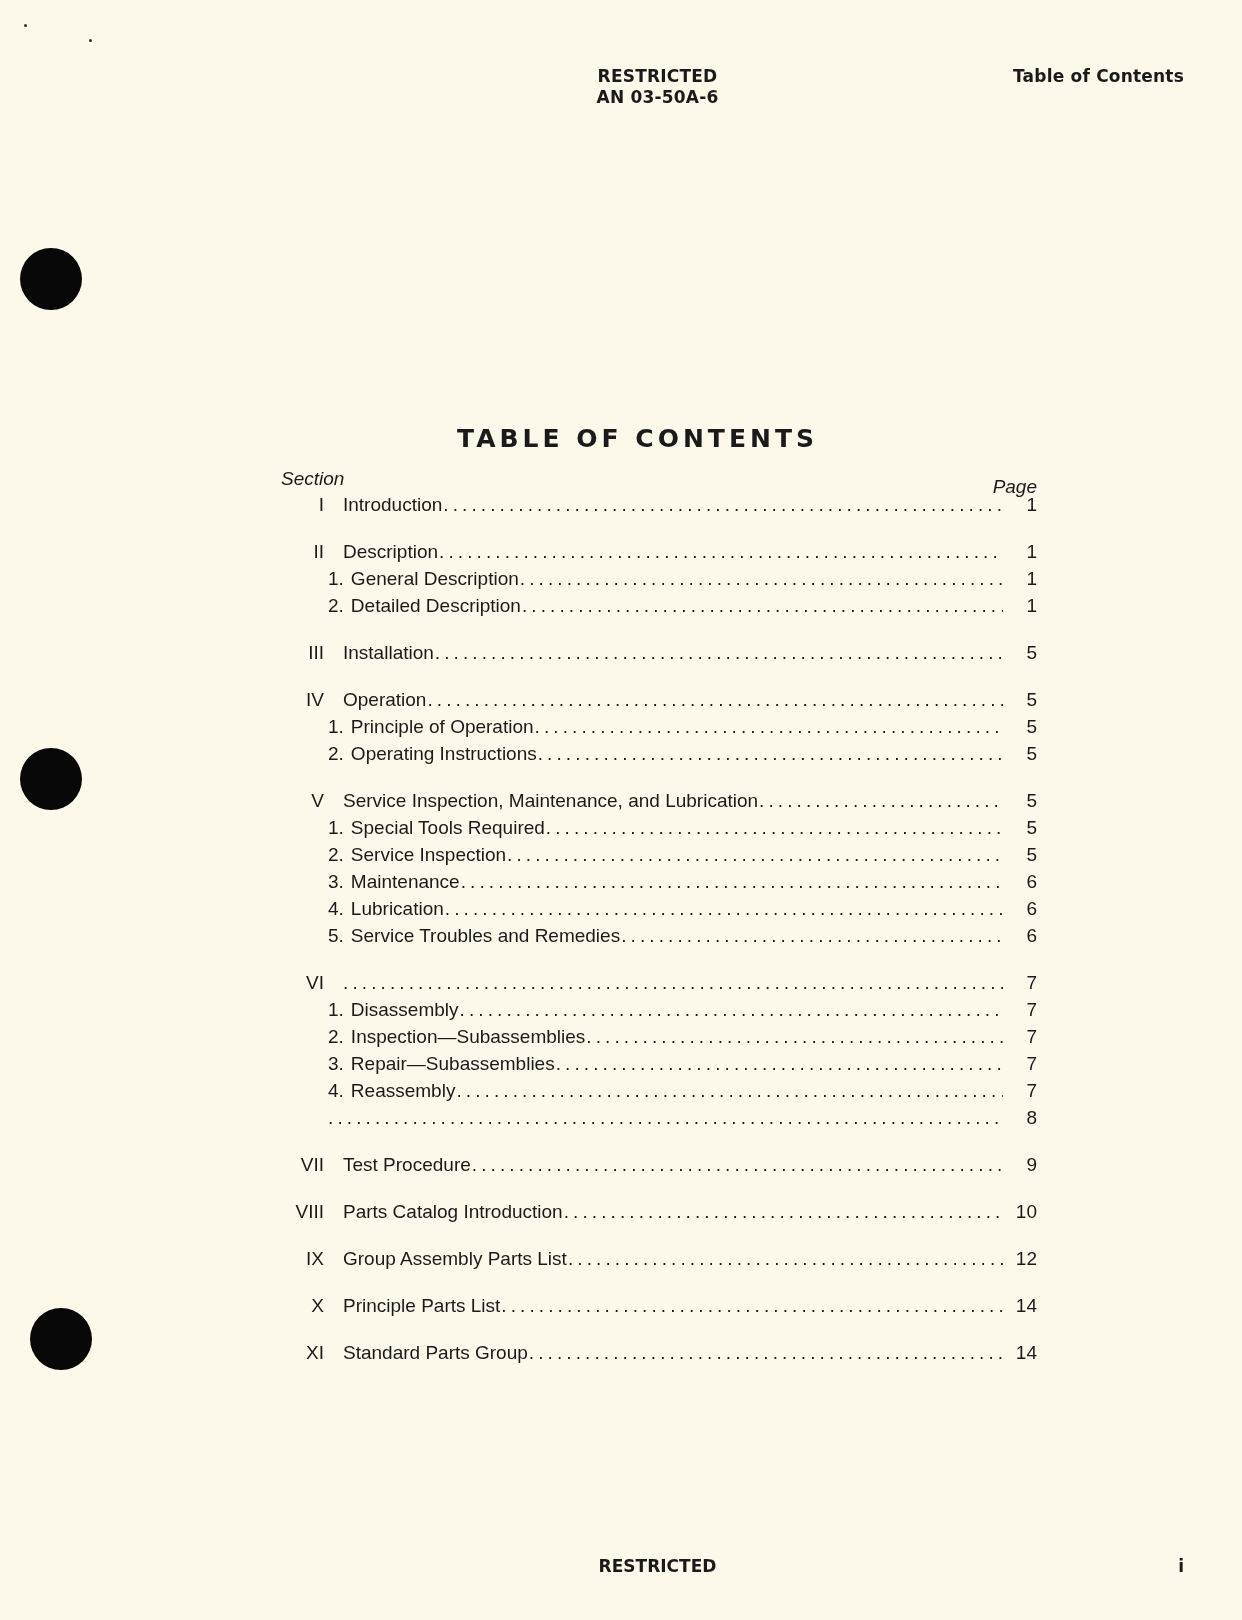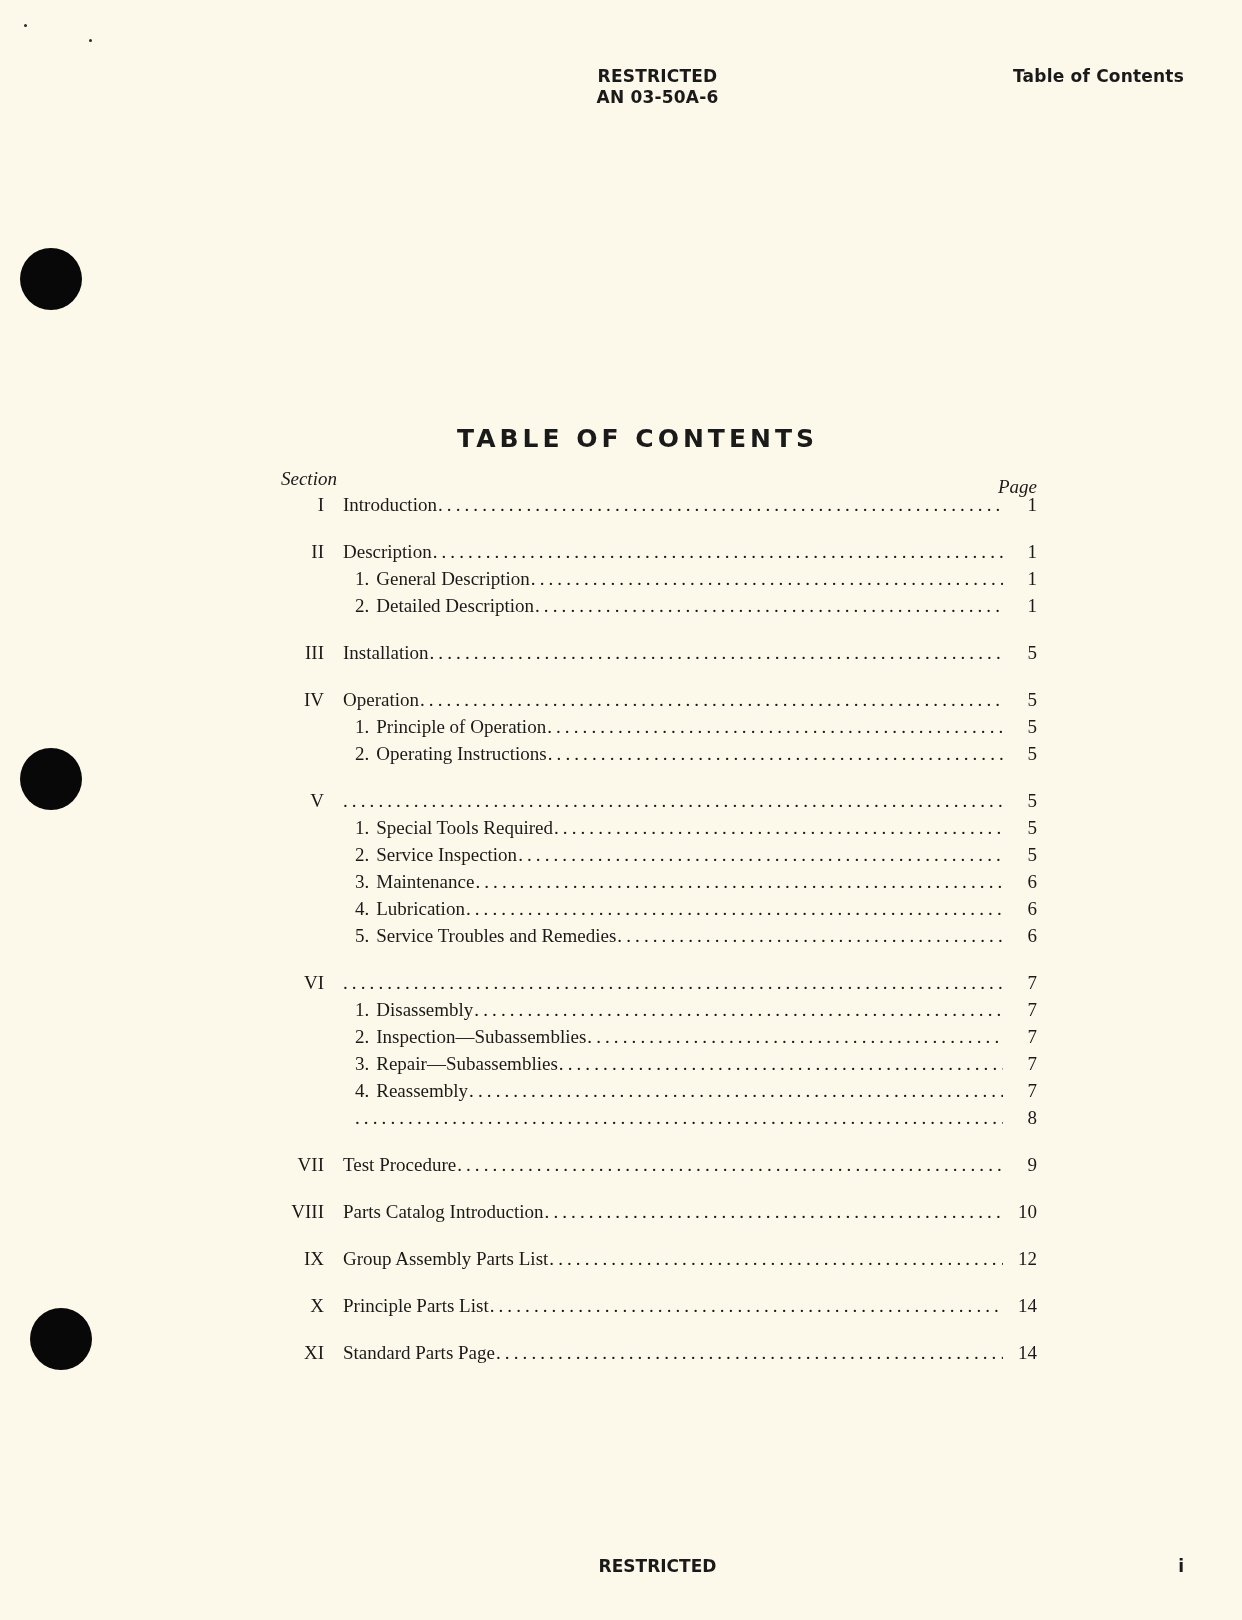--- a/index.html
+++ b/index.html
@@ -12,21 +12,21 @@
       background: #fdf9ea;
       position: relative;
       overflow: hidden;
       color: #1a1a1a;
     }
     .sans-bold {
       font-family: "DejaVu Sans", "Liberation Sans", sans-serif;
       font-weight: bold;
     }
     .serif {
-      font-family: Liberation Serif, serif;
+      font-family: Liberation Sans, sans-serif;
     }
     .hole {
       position: absolute;
       width: 62px;
       height: 62px;
       border-radius: 50%;
       background: #080808;
     }
     .speck {
       position: absolute;
@@ -98,21 +98,21 @@
     }
     .row .body {
       position: absolute;
       left: 62px;
       right: 34px;
       top: 0;
       display: flex;
       overflow: hidden;
       white-space: nowrap;
     }
-    .row.sub .body { left: 74px; text-align: right; }
+    .row.sub .body { left: 47px; text-align: right; }
     .row .title {
       flex: 0 0 auto;
       padding-right: 1px;
     }
     .row.sub .sub-num { margin-right: 7px; }
     .row .leader {
       flex: 1 1 auto;
       overflow: hidden;
       white-space: nowrap;
       letter-spacing: 4.1px;
@@ -220,20 +220,21 @@
     <div class="row sub">
       <div class="body">
         <span class="title"><span class="sub-num">2.</span><span>Operating Instructions</span></span>
         <span class="leader">..............................................................................................................................</span>
       </div>
       <span class="page">5</span>
     </div>
     <div class="row major">
       <span class="num">V</span>
       <div class="body">
+        <span class="title"><span>Service Inspection, Maintenance, and Lubrication</span></span>
         <span class="leader">..............................................................................................................................</span>
       </div>
       <span class="page">5</span>
     </div>
     <div class="row sub">
       <div class="body">
         <span class="title"><span class="sub-num">1.</span><span>Special Tools Required</span></span>
         <span class="leader">..............................................................................................................................</span>
       </div>
       <span class="page">5</span>
@@ -335,21 +336,21 @@
       <span class="num">X</span>
       <div class="body">
         <span class="title"><span>Principle Parts List</span></span>
         <span class="leader">..............................................................................................................................</span>
       </div>
       <span class="page">14</span>
     </div>
     <div class="row major">
       <span class="num">XI</span>
       <div class="body">
-        <span class="title"><span>Standard Parts Page</span></span>
+        <span class="title"><span>Standard Parts Group</span></span>
         <span class="leader">..............................................................................................................................</span>
       </div>
       <span class="page">14</span>
     </div>
   </div>
 
 <div class="footer-center sans-bold">RESTRICTED</div>
 <div class="footer-right sans-bold">i</div>
 
 </body></html>

